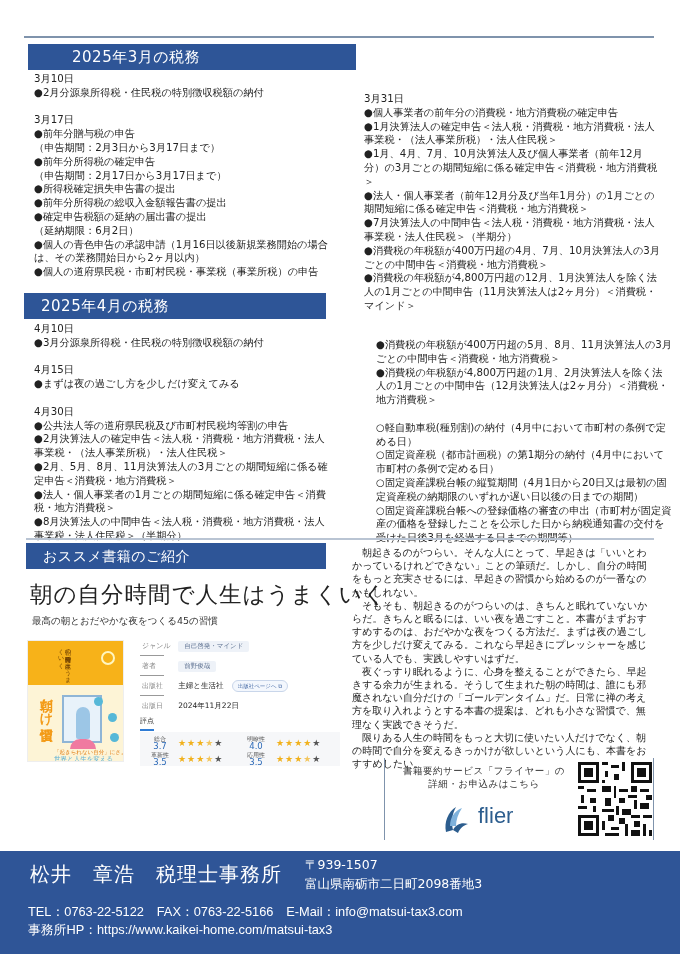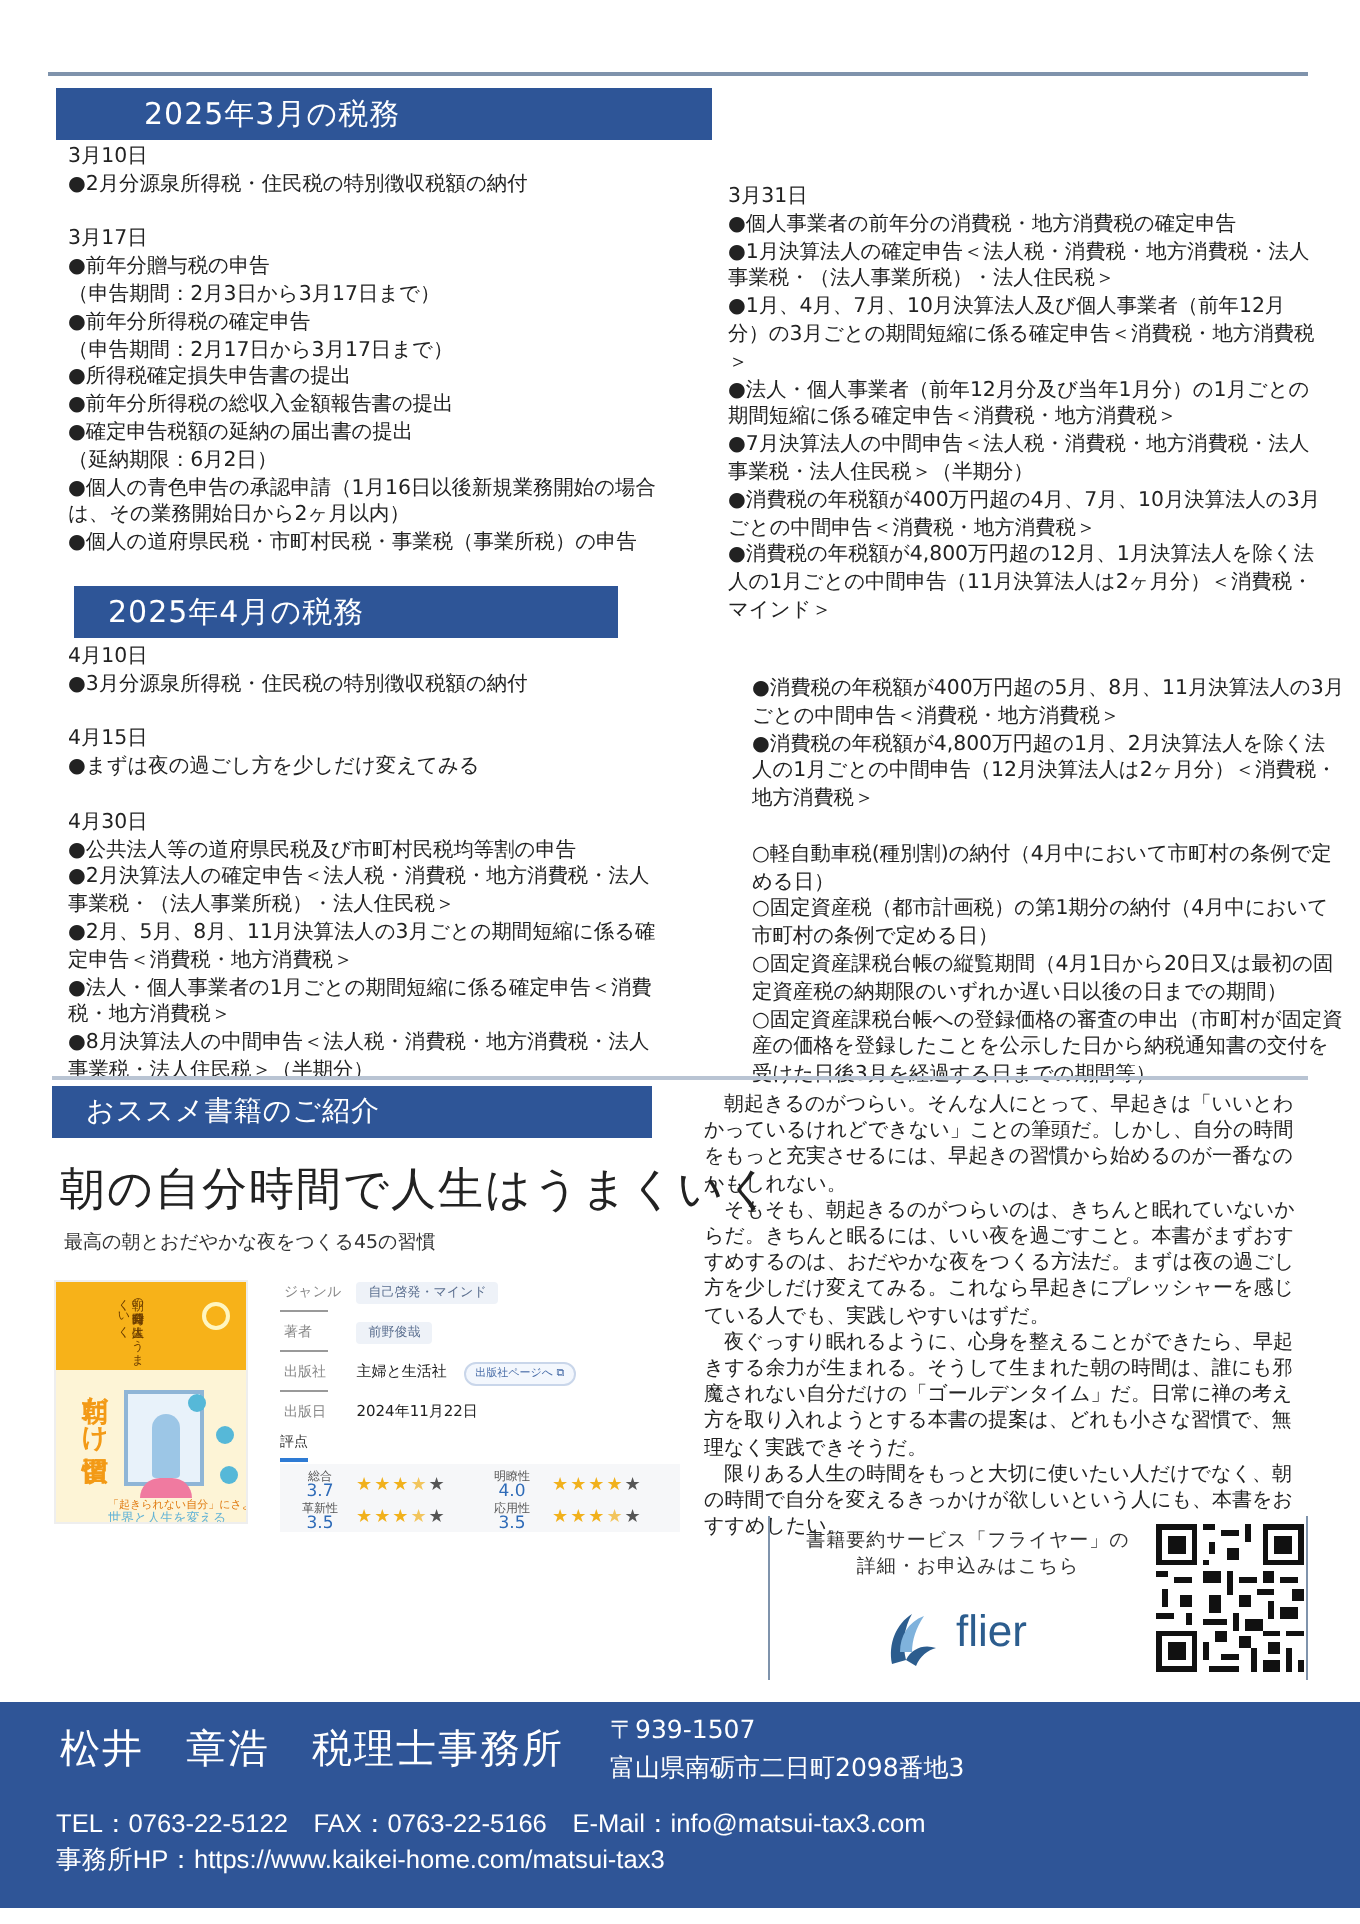--- a/index.html
+++ b/index.html
@@ -94,21 +94,21 @@
   <p>3月31日</p>
   <p>●個人事業者の前年分の消費税・地方消費税の確定申告</p>
   <p>●1月決算法人の確定申告＜法人税・消費税・地方消費税・法人事業税・（法人事業所税）・法人住民税＞</p>
   <p>●1月、4月、7月、10月決算法人及び個人事業者（前年12月分）の3月ごとの期間短縮に係る確定申告＜消費税・地方消費税＞</p>
   <p>●法人・個人事業者（前年12月分及び当年1月分）の1月ごとの期間短縮に係る確定申告＜消費税・地方消費税＞</p>
   <p>●7月決算法人の中間申告＜法人税・消費税・地方消費税・法人事業税・法人住民税＞（半期分）</p>
   <p>●消費税の年税額が400万円超の4月、7月、10月決算法人の3月ごとの中間申告＜消費税・地方消費税＞</p>
   <p>●消費税の年税額が4,800万円超の12月、1月決算法人を除く法人の1月ごとの中間申告（11月決算法人は2ヶ月分）＜消費税・マインド＞</p>
 </div>
 
-<div class="section-bar" style="left:37px; top:293px; width:272px;">2025年4月の税務</div>
+<div class="section-bar" style="left:24px; top:293px; width:302px;">2025年4月の税務</div>
 
 <div class="col" style="left:34px; top:322px; width:300px;">
   <p>4月10日</p>
   <p>●3月分源泉所得税・住民税の特別徴収税額の納付</p>
   <div class="gap"></div>
   <p>4月15日</p>
   <p>●まずは夜の過ごし方を少しだけ変えてみる</p>
   <div class="gap"></div>
   <p>4月30日</p>
   <p>●公共法人等の道府県民税及び市町村民税均等割の申告</p>

